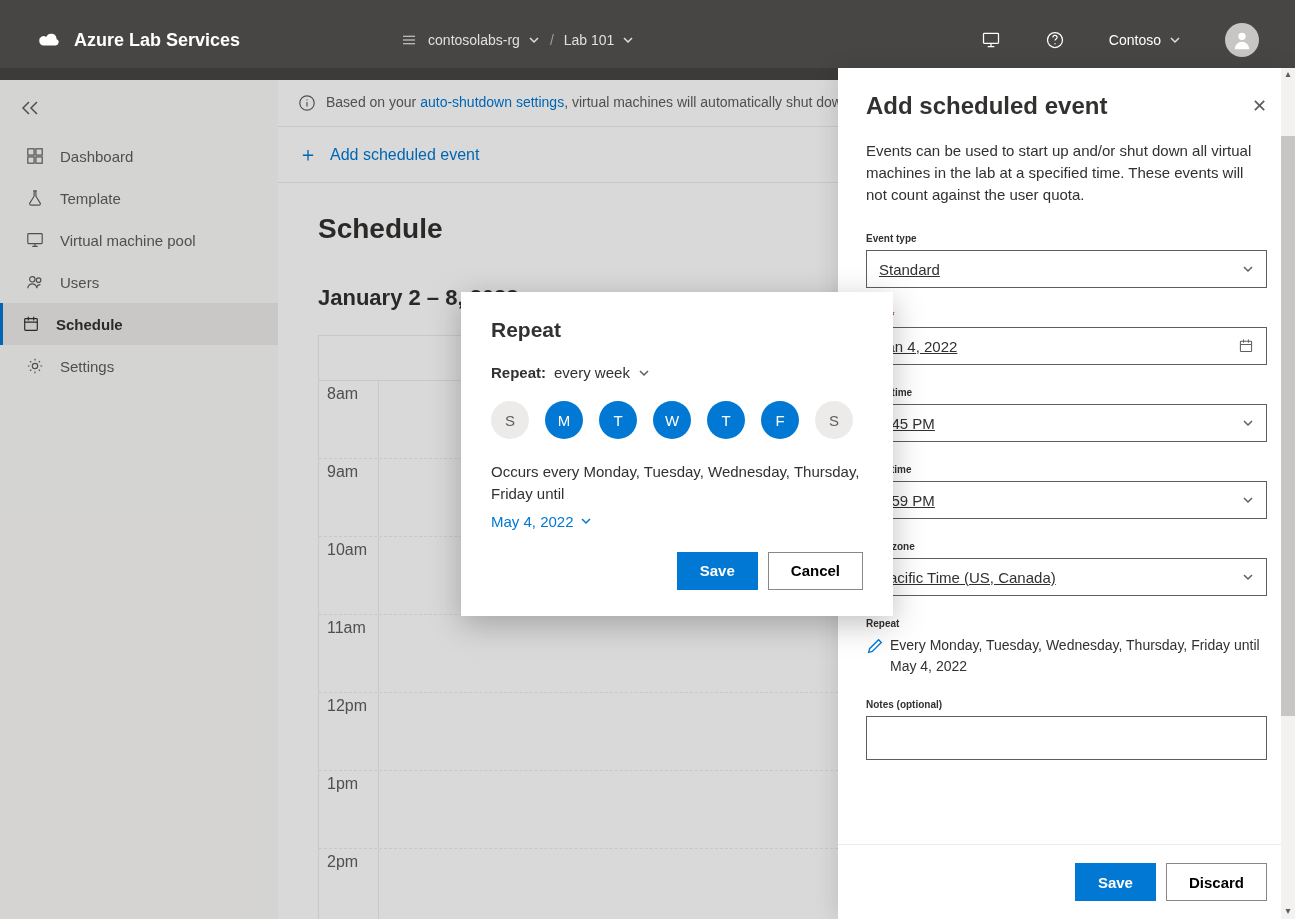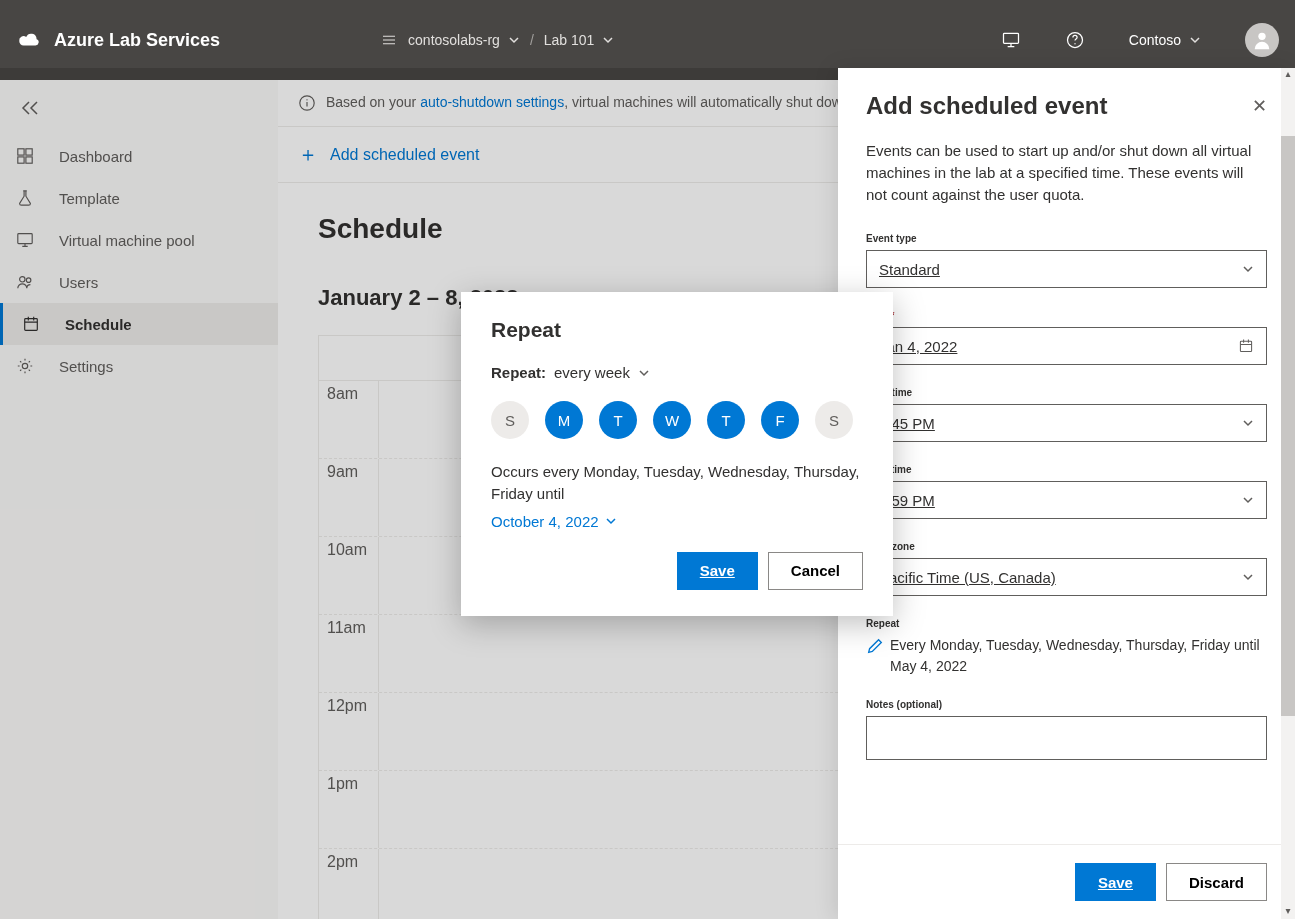--- a/index.html
+++ b/index.html
@@ -1,32 +1,32 @@
 <!DOCTYPE html>
 <html><head>
 <meta charset="utf-8">
 <style>
   * { box-sizing: border-box; margin: 0; padding: 0; }
   body { font-family: "Segoe UI", -apple-system, sans-serif; font-size: 14px; color: #323130; width: 1295px; height: 919px; overflow: hidden; position: relative; background: #fff; }
-  .topbar { height: 80px; background: #484644; color: #fff; display: flex; align-items: center; padding: 0 16px; }
+  .topbar { height: 80px; background: #484644; color: #fff; display: flex; align-items: center; padding: 0 36px; }
   .logo { display: flex; align-items: center; gap: 12px; }
   .logo-icon { width: 26px; height: 22px; }
   .logo-text { font-size: 18px; font-weight: 600; }
   .breadcrumb { display: flex; align-items: center; gap: 10px; margin-left: 160px; color: #e1dfdd; }
   .breadcrumb .sep { color: #a19f9d; }
   .bc-item { display: flex; align-items: center; gap: 8px; cursor: pointer; }
   .chev { width: 12px; height: 12px; }
   .topbar-right { margin-left: auto; display: flex; align-items: center; gap: 44px; }
   .tb-icon { width: 20px; height: 20px; cursor: pointer; }
   .avatar { width: 34px; height: 34px; border-radius: 50%; background: #c8c6c4; display: flex; align-items: center; justify-content: center; cursor: pointer; }
 
   .main { display: flex; height: calc(919px - 68px); position: relative; }
   .sidebar { width: 278px; background: #faf9f8; padding-top: 20px; }
   .collapse { padding: 0 20px 16px; cursor: pointer; }
-  .nav-item { display: flex; align-items: center; gap: 25px; padding: 12px 16px; color: #605e5c; cursor: pointer; font-size: 15px; }
+  .nav-item { display: flex; align-items: center; gap: 16px; padding: 12px 26px; color: #605e5c; cursor: pointer; font-size: 15px; }
   .nav-item.active { background: #edebe9; border-left: 3px solid #0078d4; padding-left: 19px; color: #323130; font-weight: 600; }
   .nav-icon { width: 18px; height: 18px; flex-shrink: 0; }
 
   .content { flex: 1; padding: 0; background: #fff; overflow: hidden; }
   .info-banner { display: flex; align-items: flex-start; gap: 10px; padding: 14px 20px; font-size: 14px; color: #605e5c; border-bottom: 1px solid #edebe9; }
   .info-banner a { color: #0078d4; text-decoration: none; }
   .add-bar { display: flex; align-items: center; gap: 12px; padding: 14px 20px; color: #0078d4; font-size: 16px; border-bottom: 1px solid #edebe9; cursor: pointer; }
   .plus { font-size: 20px; font-weight: 300; }
   .schedule-body { padding: 30px 40px; }
   .schedule-title { font-size: 28px; font-weight: 600; margin-bottom: 40px; }
@@ -50,21 +50,21 @@
   .field { margin-bottom: 22px; }
   .field-label { font-size: 10px; font-weight: 600; margin-bottom: 6px; display: block; }
   .field-label .req { color: #a4262c; }
   .select, .input { width: 100%; height: 38px; border: 1px solid #605e5c; padding: 0 12px; font-size: 15px; background: #fff; display: flex; align-items: center; justify-content: space-between; text-decoration: underline; }
   .date-input { justify-content: space-between; }
   .repeat-row { display: flex; align-items: flex-start; gap: 6px; }
   .pencil { color: #0078d4; cursor: pointer; width: 18px; height: 18px; flex-shrink: 0; margin-top: 2px; }
   .notes-box { width: 100%; height: 44px; border: 1px solid #605e5c; }
   .panel-footer { display: flex; justify-content: flex-end; gap: 10px; padding: 18px 28px; border-top: 1px solid #edebe9; }
   .btn { height: 38px; padding: 0 22px; font-size: 15px; font-weight: 600; cursor: pointer; border: 1px solid #8a8886; background: #fff; }
-  .btn.primary { background: #0078d4; color: #fff; border-color: #0078d4; text-decoration: underline; }
+  .btn.primary { background: #0078d4; color: #fff; border-color: #0078d4; }
 
   .modal { position: absolute; top: 292px; left: 461px; width: 432px; background: #fff; box-shadow: 0 8px 30px rgba(0,0,0,0.25); padding: 26px 30px; z-index: 50; }
   .modal-title { font-size: 21px; font-weight: 600; margin-bottom: 22px; }
   .modal-row { display: flex; align-items: center; gap: 8px; margin-bottom: 20px; font-size: 15px; }
   .modal-row .lbl { font-weight: 600; }
   .days { display: flex; gap: 16px; margin-bottom: 22px; }
   .day { width: 38px; height: 38px; border-radius: 50%; display: flex; align-items: center; justify-content: center; font-size: 15px; cursor: pointer; }
   .day.on { background: #0078d4; color: #fff; }
   .day.off { background: #edebe9; color: #605e5c; }
   .occurs { font-size: 15px; margin-bottom: 8px; line-height: 1.45; }
@@ -334,21 +334,21 @@
       <div class="day off">S</div>
       <div class="day on">M</div>
       <div class="day on">T</div>
       <div class="day on">W</div>
       <div class="day on">T</div>
       <div class="day on">F</div>
       <div class="day off">S</div>
     </div>
   <div class="occurs">Occurs every Monday, Tuesday, Wednesday, Thursday, Friday until</div>
   <div class="until">
-    <span>October 4, 2022</span>
+    <span>May 4, 2022</span>
     <svg width="12" height="12" viewBox="0 0 12 12">
         <path fill="none" stroke="#0078d4" stroke-width="1.5" d="M2 4l4 4 4-4"></path>
       </svg>
   </div>
   <div class="modal-actions">
     <button class="btn primary">Save</button>
     <button class="btn">Cancel</button>
   </div>
 </div>
 

